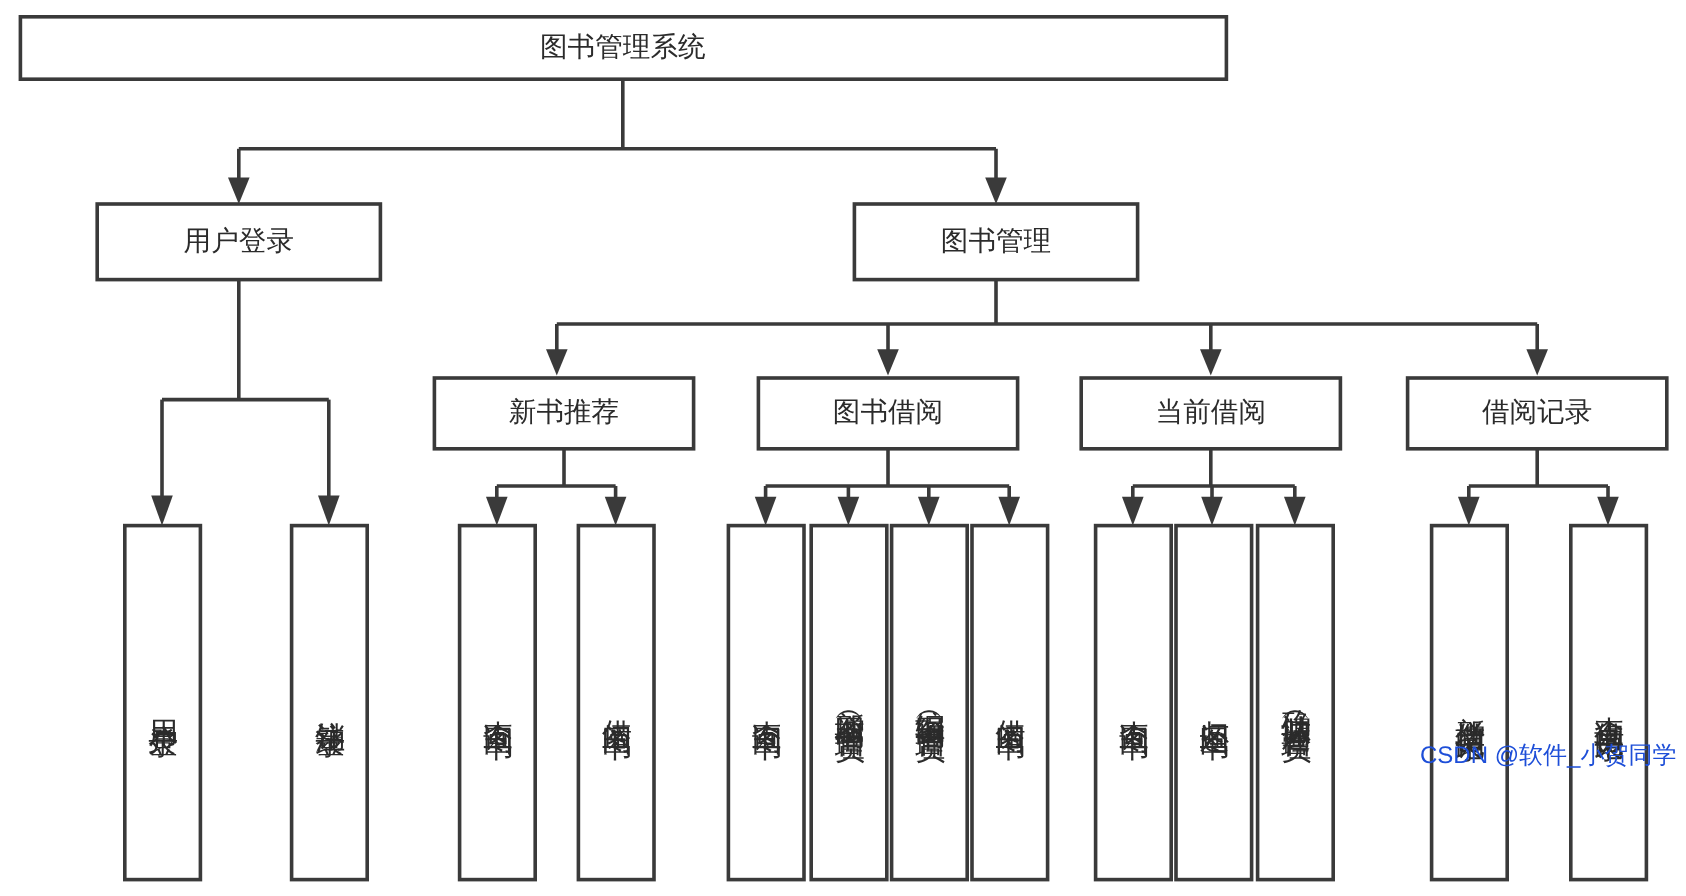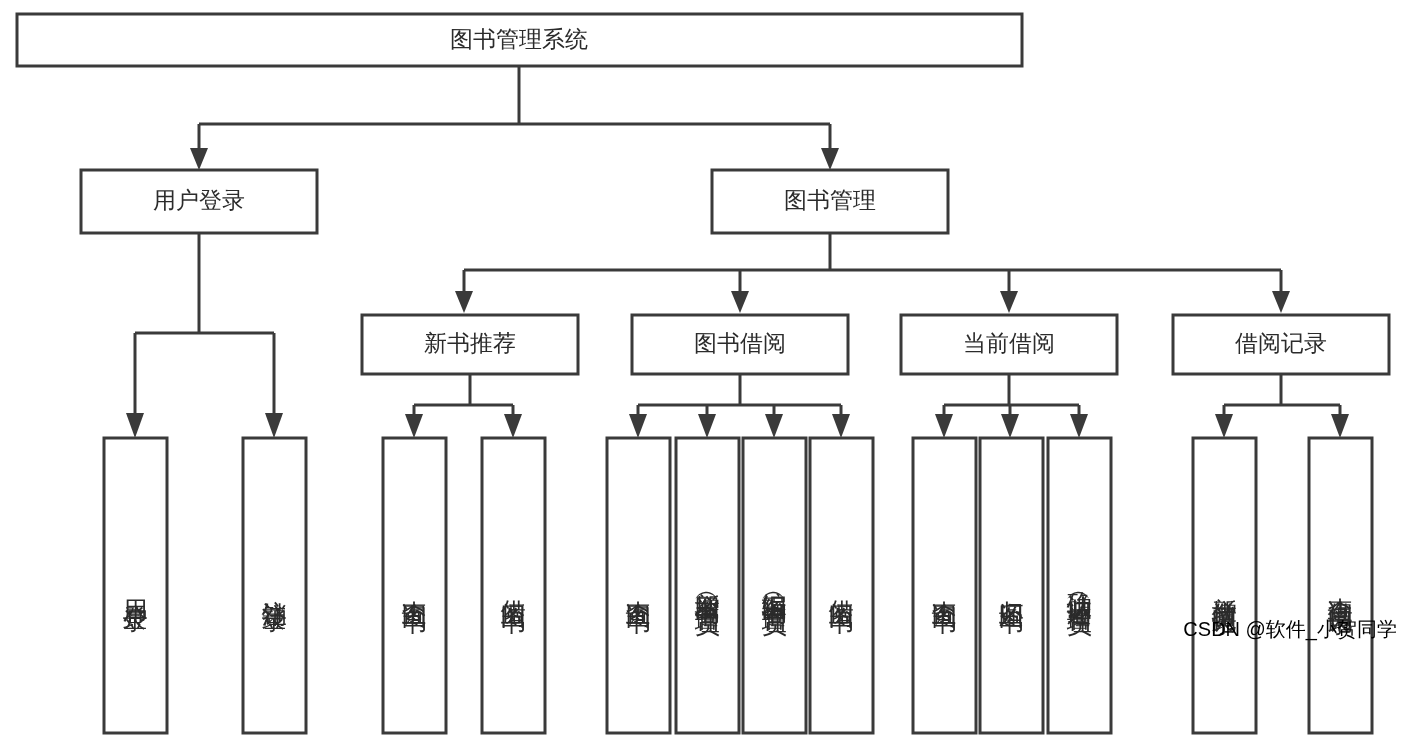--- a/index.html
+++ b/index.html
@@ -62,21 +62,21 @@
     letter-spacing: 3px;
     white-space: nowrap;
     pointer-events: none;
   }
   .watermark {
     position: absolute;
     right: 8px;
     bottom: 6px;
     font-family: "Liberation Sans", "DejaVu Sans", sans-serif;
     font-size: 20px;
-    color: #000000;
+    color: #1d4ed8;
     white-space: nowrap;
   }
 </style>
 </head>
 <body>
 
 <div id="diagram-root">
 
   <svg class="flow" viewBox="0 0 1405 747" xmlns="http://www.w3.org/2000/svg">
 

